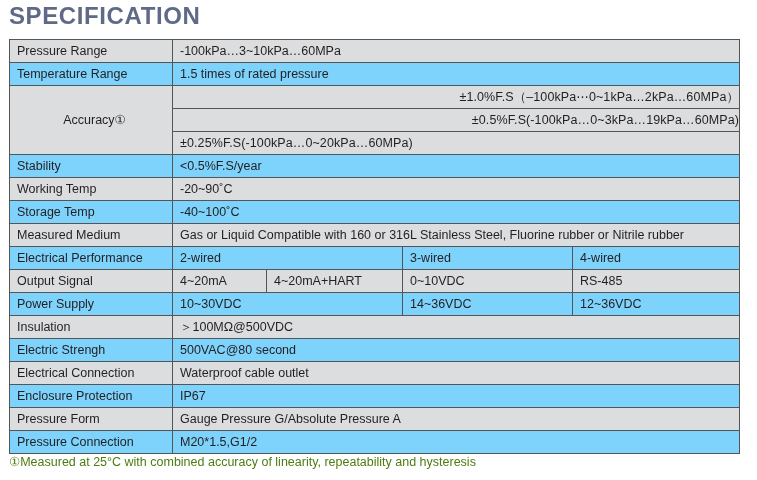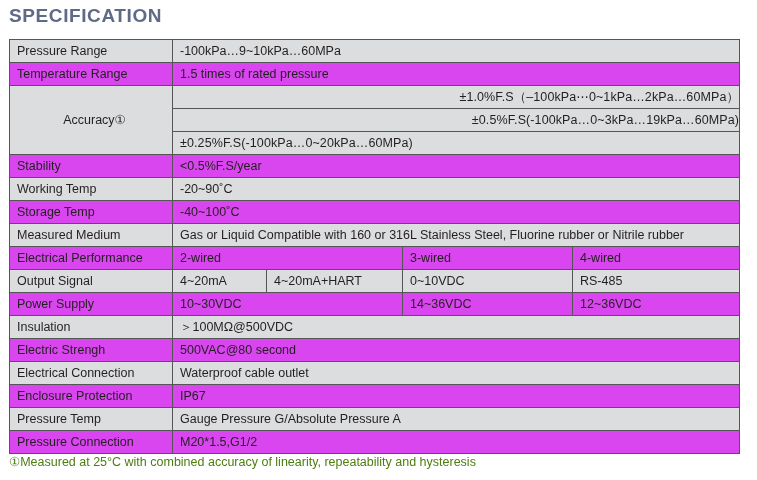--- a/index.html
+++ b/index.html
@@ -12,21 +12,21 @@
     height: 480px;
     font-family: "Liberation Sans", sans-serif;
     color: #231f20;
     overflow: hidden;
     position: relative;
   }
   #page-title {
     position: absolute;
     left: 9px;
     top: 4px;
-    font-size: 19px;
+    font-size: 24px;
     font-weight: bold;
     letter-spacing: 0.6px;
     color: #5f6a86;
     line-height: 24px;
   }
   #spec-table {
     position: absolute;
     left: 9px;
     top: 39px;
     width: 730px;
@@ -45,21 +45,21 @@
     white-space: nowrap;
     overflow: hidden;
   }
   td.lbl {
     width: 163px;
   }
   td.shade {
     background: #dcdddf;
   }
   td.plain {
-    background: #d946ef;
+    background: #7dd3fc;
   }
   
   td.sub-top {
     border-top: 1px solid #9a9a9a;
   }
   td.sub-bottom {
     border-bottom: 1px solid #9a9a9a;
     text-align: right;
   }
   td.acc-label {
@@ -89,21 +89,21 @@
   <colgroup>
     <col style="width:163px">
     <col style="width:94px">
     <col style="width:136px">
     <col style="width:170px">
     <col style="width:167px">
   </colgroup>
   <tbody>
       <tr>
         <td class="lbl shade">Pressure Range</td>
-        <td class="shade" colspan="4">-100kPa…9~10kPa…60MPa</td>
+        <td class="shade" colspan="4">-100kPa…3~10kPa…60MPa</td>
       </tr>
       <tr>
         <td class="lbl plain">Temperature Range</td>
         <td class="plain" colspan="4">1.5 times of rated pressure</td>
       </tr>
       <tr>
         <td class="lbl shade acc-label" rowspan="3">Accuracy①</td>
         <td class="shade acc-val sub-bottom" colspan="4">±1.0%F.S（–100kPa⋯0~1kPa…2kPa…60MPa）</td>
       </tr>
       <tr>
@@ -157,21 +157,21 @@
       </tr>
       <tr>
         <td class="lbl shade">Electrical Connection</td>
         <td class="shade" colspan="4">Waterproof cable outlet</td>
       </tr>
       <tr>
         <td class="lbl plain">Enclosure Protection</td>
         <td class="plain" colspan="4">IP67</td>
       </tr>
       <tr>
-        <td class="lbl shade">Pressure Temp</td>
+        <td class="lbl shade">Pressure Form</td>
         <td class="shade" colspan="4">Gauge Pressure G/Absolute Pressure A</td>
       </tr>
       <tr>
         <td class="lbl plain">Pressure Connection</td>
         <td class="plain" colspan="4">M20*1.5,G1/2</td>
       </tr>
     </tbody>
 </table>
 
 <div id="footnote">①Measured at 25°C with combined accuracy of linearity, repeatability and hysteresis</div>

